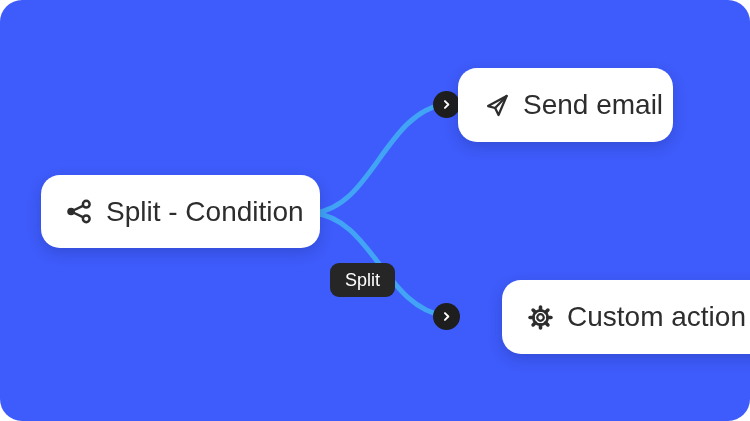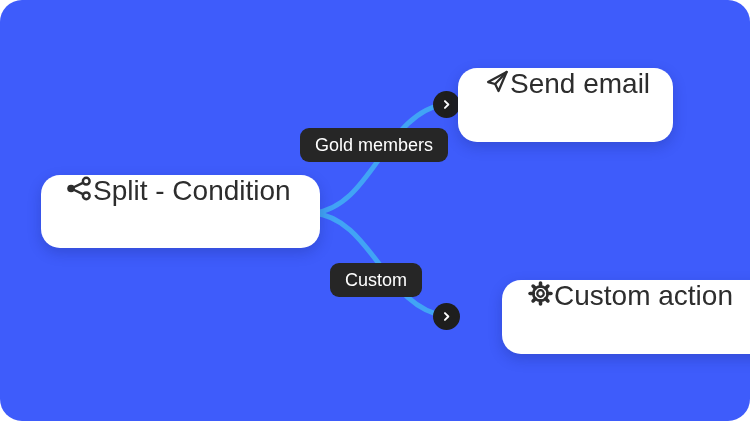--- a/index.html
+++ b/index.html
@@ -31,21 +31,22 @@
   }
   .connectors path{
     fill:none;
     stroke:var(--connector);
     stroke-width:5;
     stroke-linecap:round;
   }
   .node{
     position:absolute;
     z-index:3;
-    display:flex;align-items:flex-start;
+    display:flex;align-items:center;
+    gap:13px;
     padding:0 22px 0 25px;
     background:var(--node-bg);
     color:var(--node-text);
     border-radius:19px;
     font-size:28px;
     white-space:nowrap;
     box-shadow:0 5px 14px rgba(15,25,90,0.22);
     cursor:pointer;
   }
   .node .icon{
@@ -102,25 +103,22 @@
     </span>
   </div>
   <div class="badge badge-bottom">
     <span style="display:inline-flex;">
       <svg viewBox="0 0 24 24">
           <polyline points="9.5,6.5 15,12 9.5,17.5" fill="none" stroke="var(--badge-chevron)" stroke-width="3" stroke-linecap="round" stroke-linejoin="round"></polyline>
         </svg>
     </span>
   </div>
 
-  <div class="cond-label cond-gold">
-    <span>Gold members</span>
-  </div>
   <div class="cond-label cond-others">
-    <span>Custom</span>
+    <span>Split</span>
   </div>
 
   <div class="node node-split">
     <span class="icon">
       <svg viewBox="0 0 24 24" style="color:var(--node-text);">
         <line x1="4.5" y1="12" x2="15.5" y2="6.7" stroke="currentColor" stroke-width="2.2"></line>
         <line x1="4.5" y1="12" x2="15.5" y2="17.3" stroke="currentColor" stroke-width="2.2"></line>
         <circle cx="4.5" cy="12" r="3.4" fill="currentColor"></circle>
         <circle cx="18" cy="5.5" r="3" fill="var(--node-bg)" stroke="currentColor" stroke-width="2.2"></circle>
         <circle cx="18" cy="18.5" r="3" fill="var(--node-bg)" stroke="currentColor" stroke-width="2.2"></circle>

